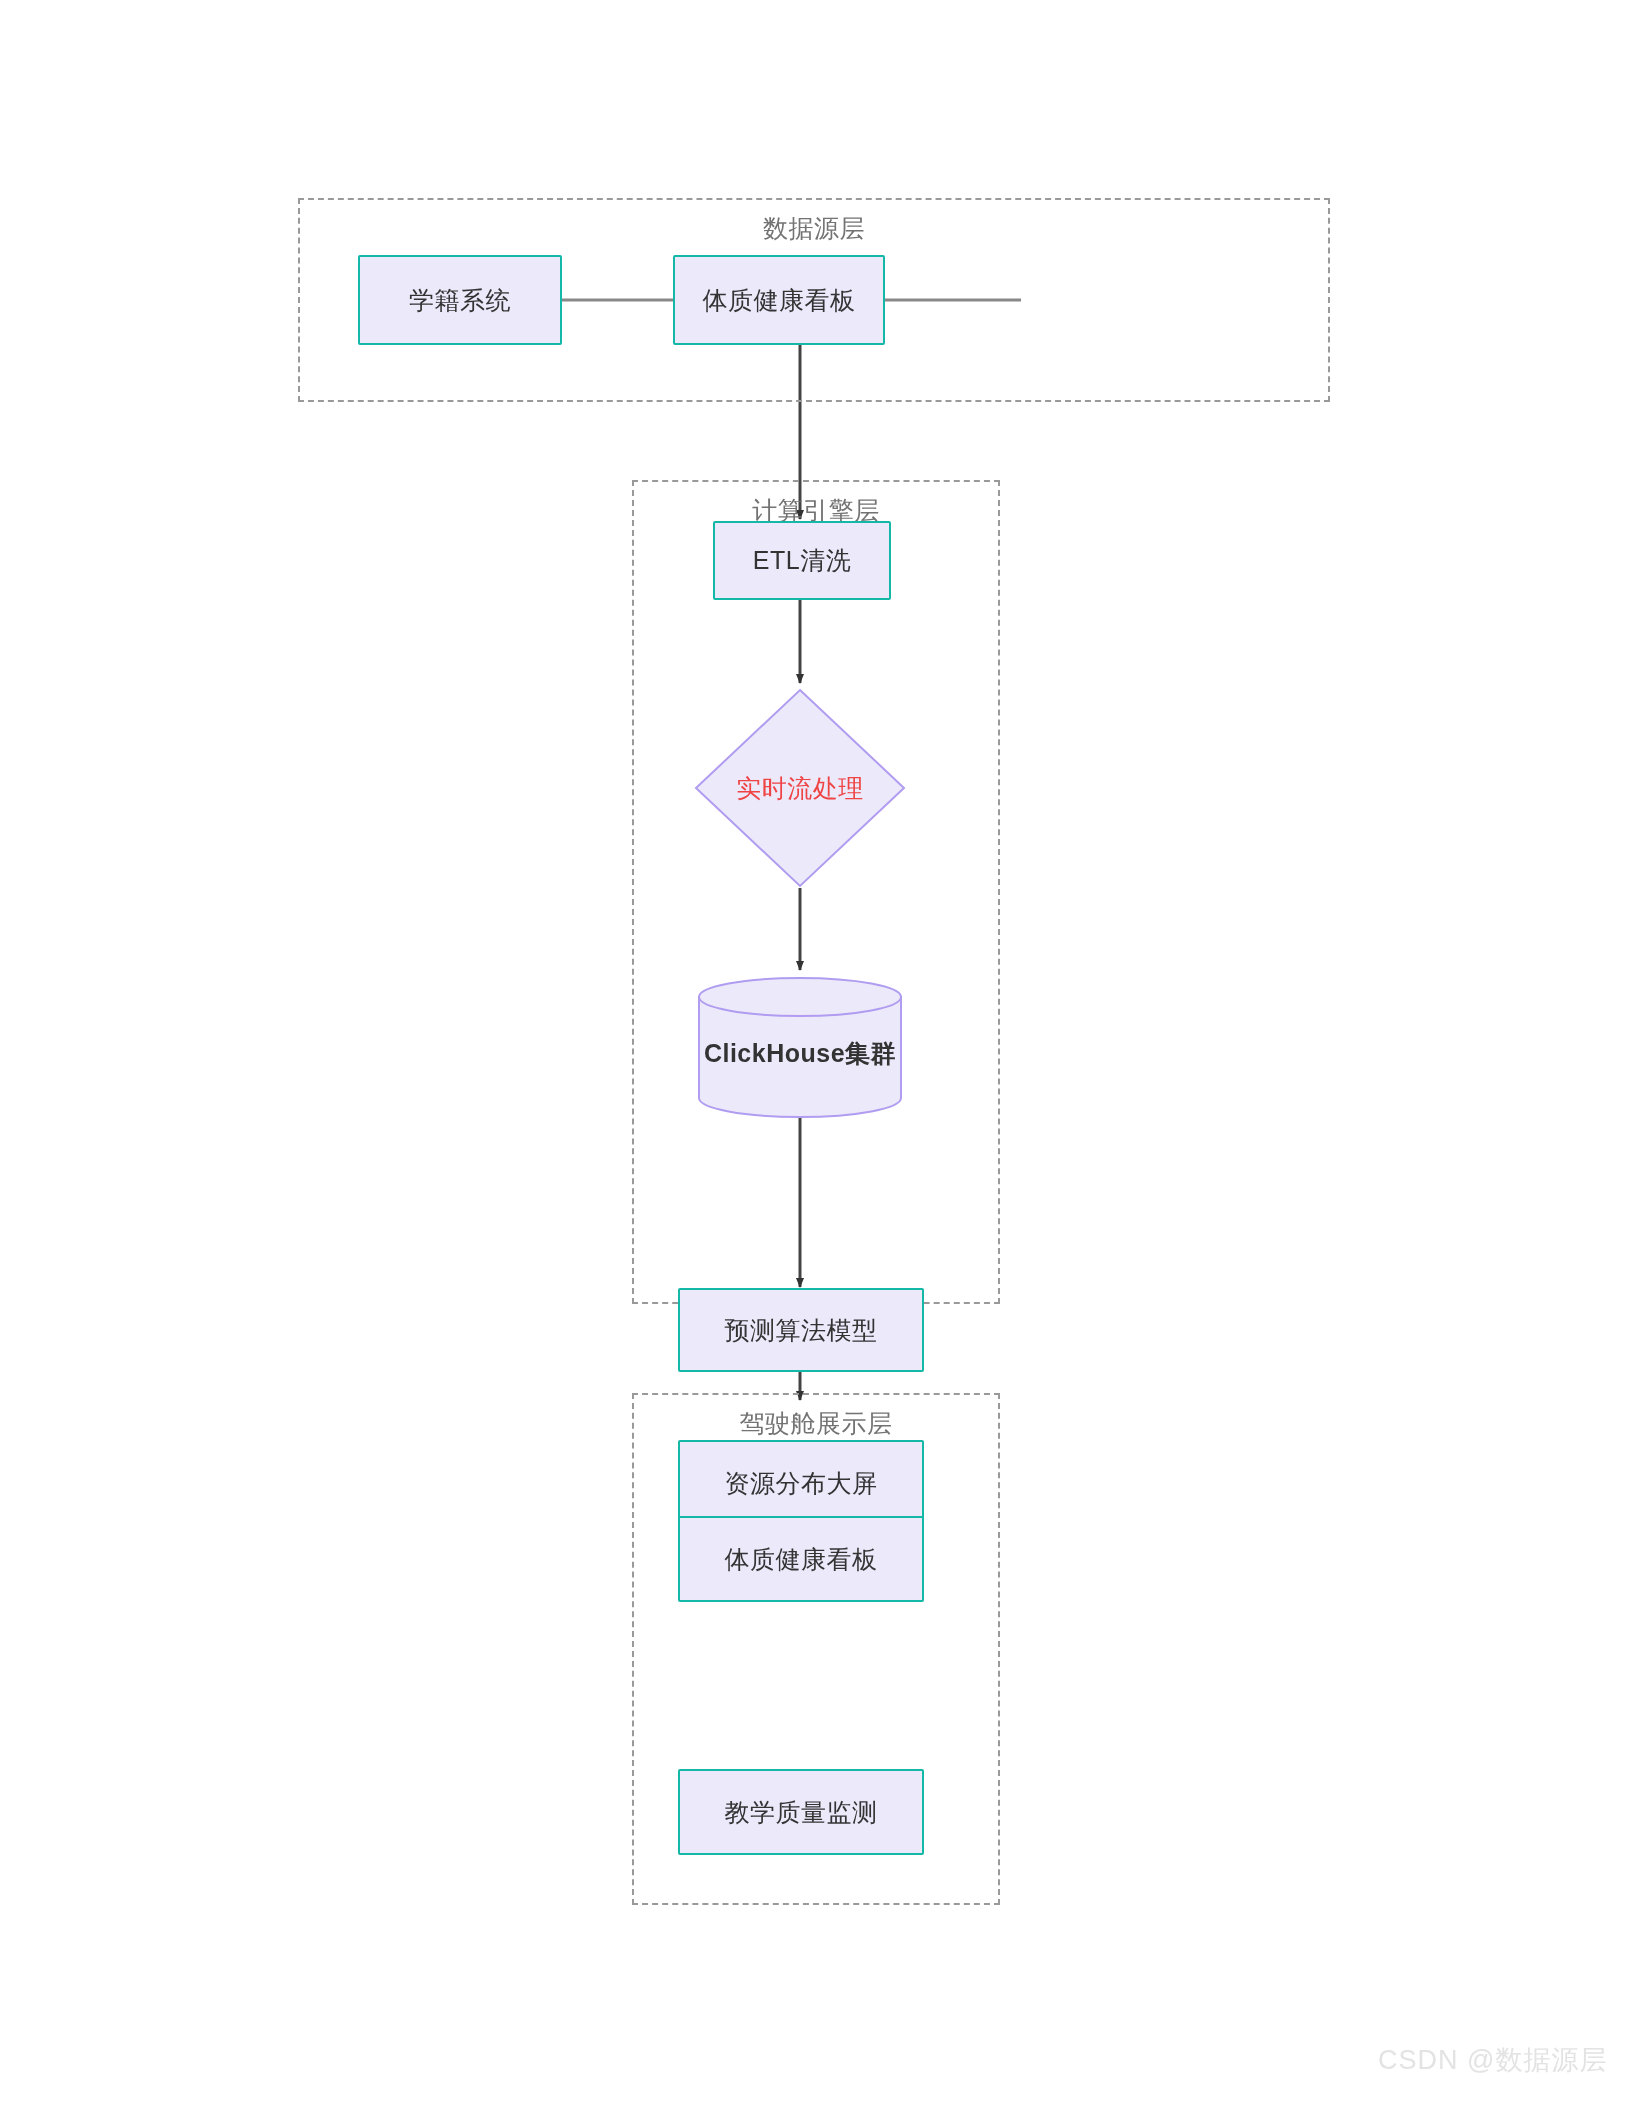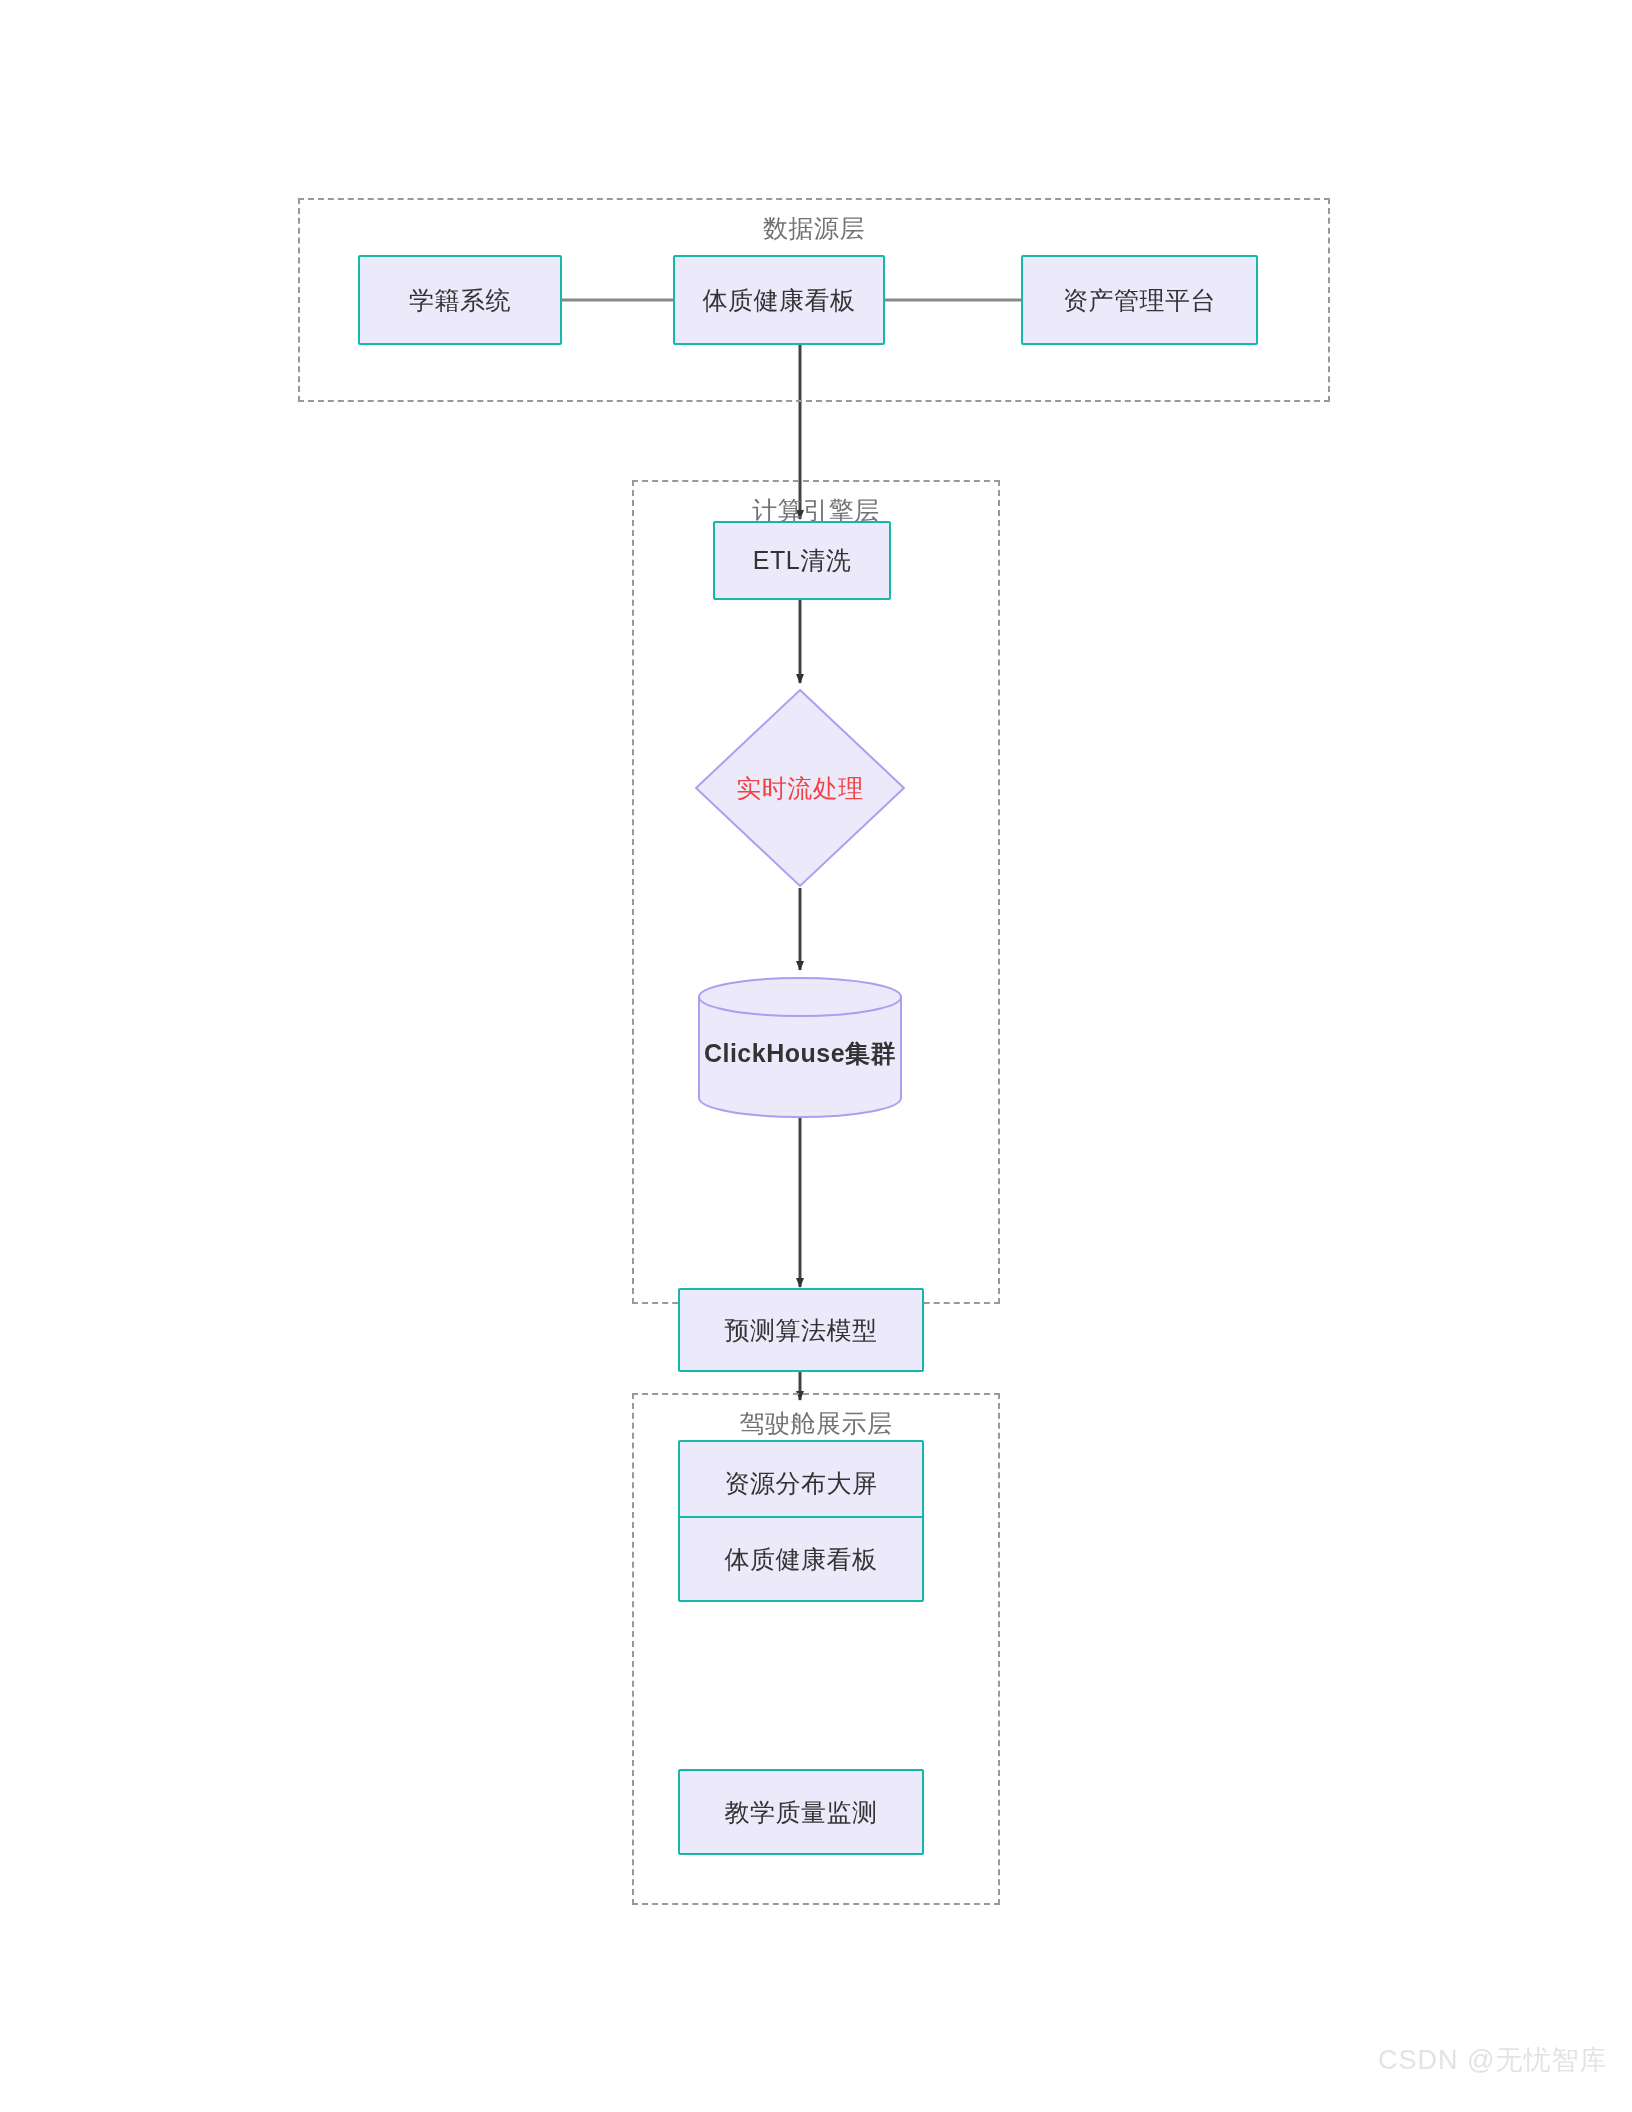--- a/index.html
+++ b/index.html
@@ -150,23 +150,20 @@
   </div>
 
   <div class="node" style="left:358px; top:255px; width:204px; height:90px;">
     <span>学籍系统</span>
   </div>
 
   <div class="node" style="left:673px; top:255px; width:212px; height:90px;">
     <span>体质健康看板</span>
   </div>
 
-  <div class="node" style="left:1021px; top:255px; width:237px; height:90px;">
-    <span>资产管理平台</span>
-  </div>
 
   <div class="subgraph" style="left:632px; top:480px; width:368px; height:824px;">
     <div class="subgraph-title" style="top:12px;">计算引擎层</div>
   </div>
 
   <div class="node" style="left:713px; top:521px; width:178px; height:79px;">
     <span>ETL清洗</span>
   </div>
 
   <div class="diamond-wrap" style="left:694px; top:688px; width:212px; height:200px;">
@@ -197,15 +194,15 @@
   </div>
 
   <div class="node" style="left:678px; top:1516px; width:246px; height:86px;">
     <span>体质健康看板</span>
   </div>
 
   <div class="node" style="left:678px; top:1769px; width:246px; height:86px;font-family:Liberation Mono, monospace;">
     <span>教学质量监测</span>
   </div>
 
-  <div class="watermark" style="left:1378px; top:2042px;">CSDN @无忧智库</div>
+  <div class="watermark" style="left:1378px; top:2042px;">CSDN @数据源层</div>
 
 </div>
 
 </body></html>

